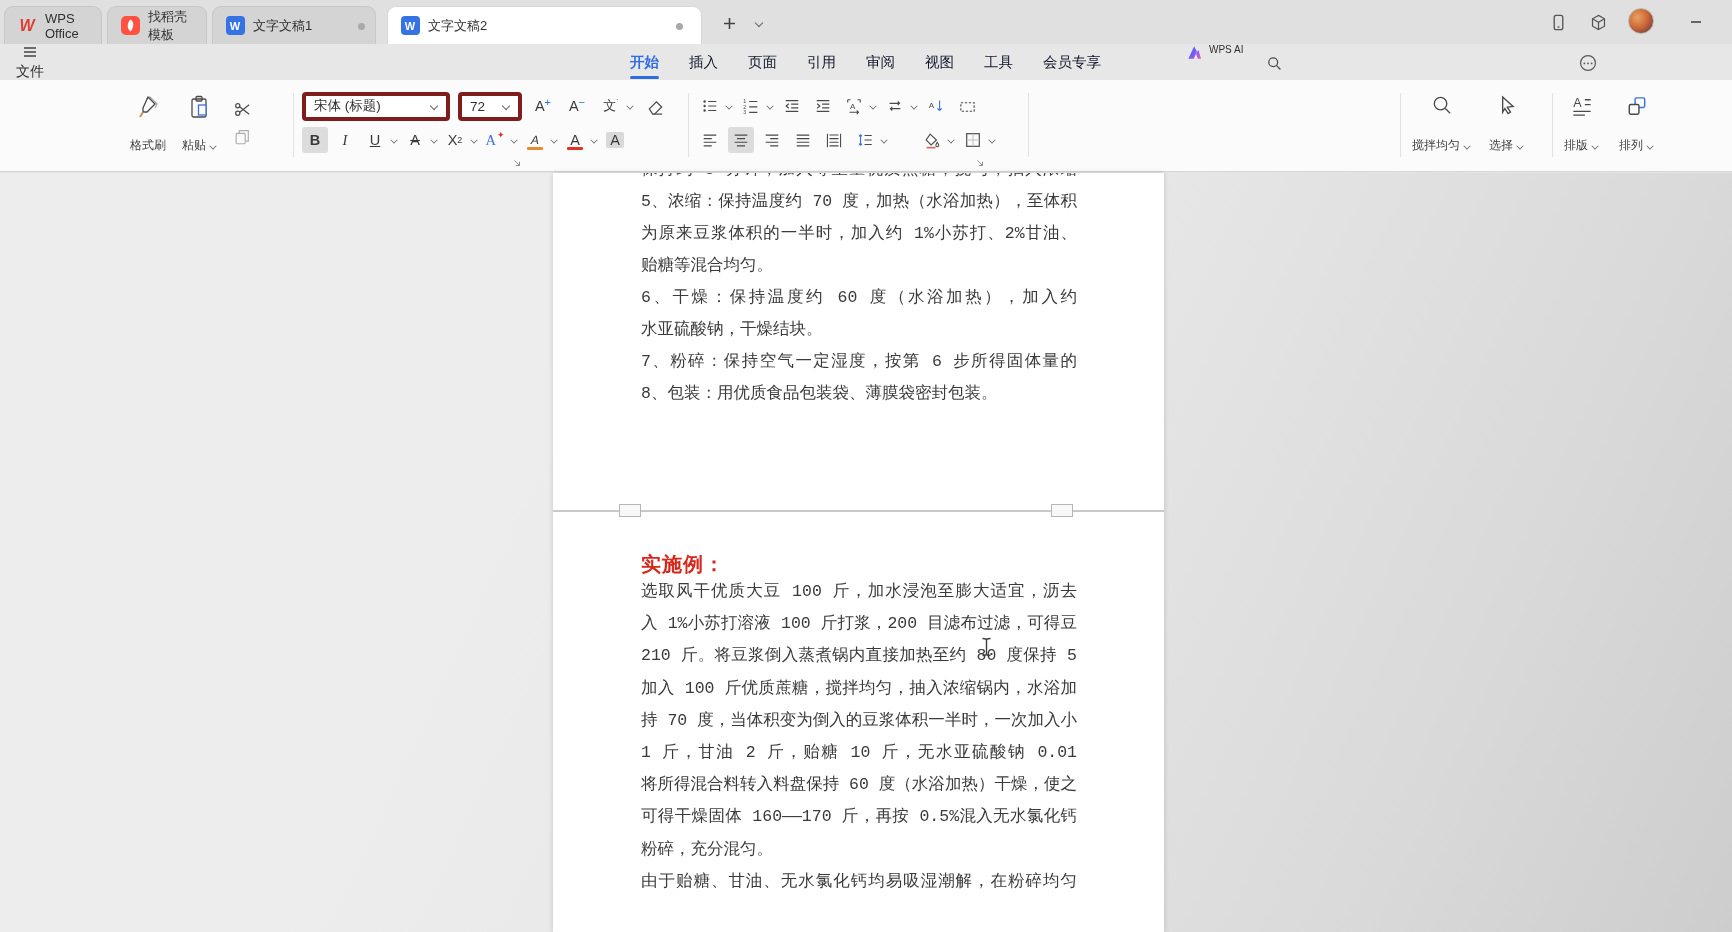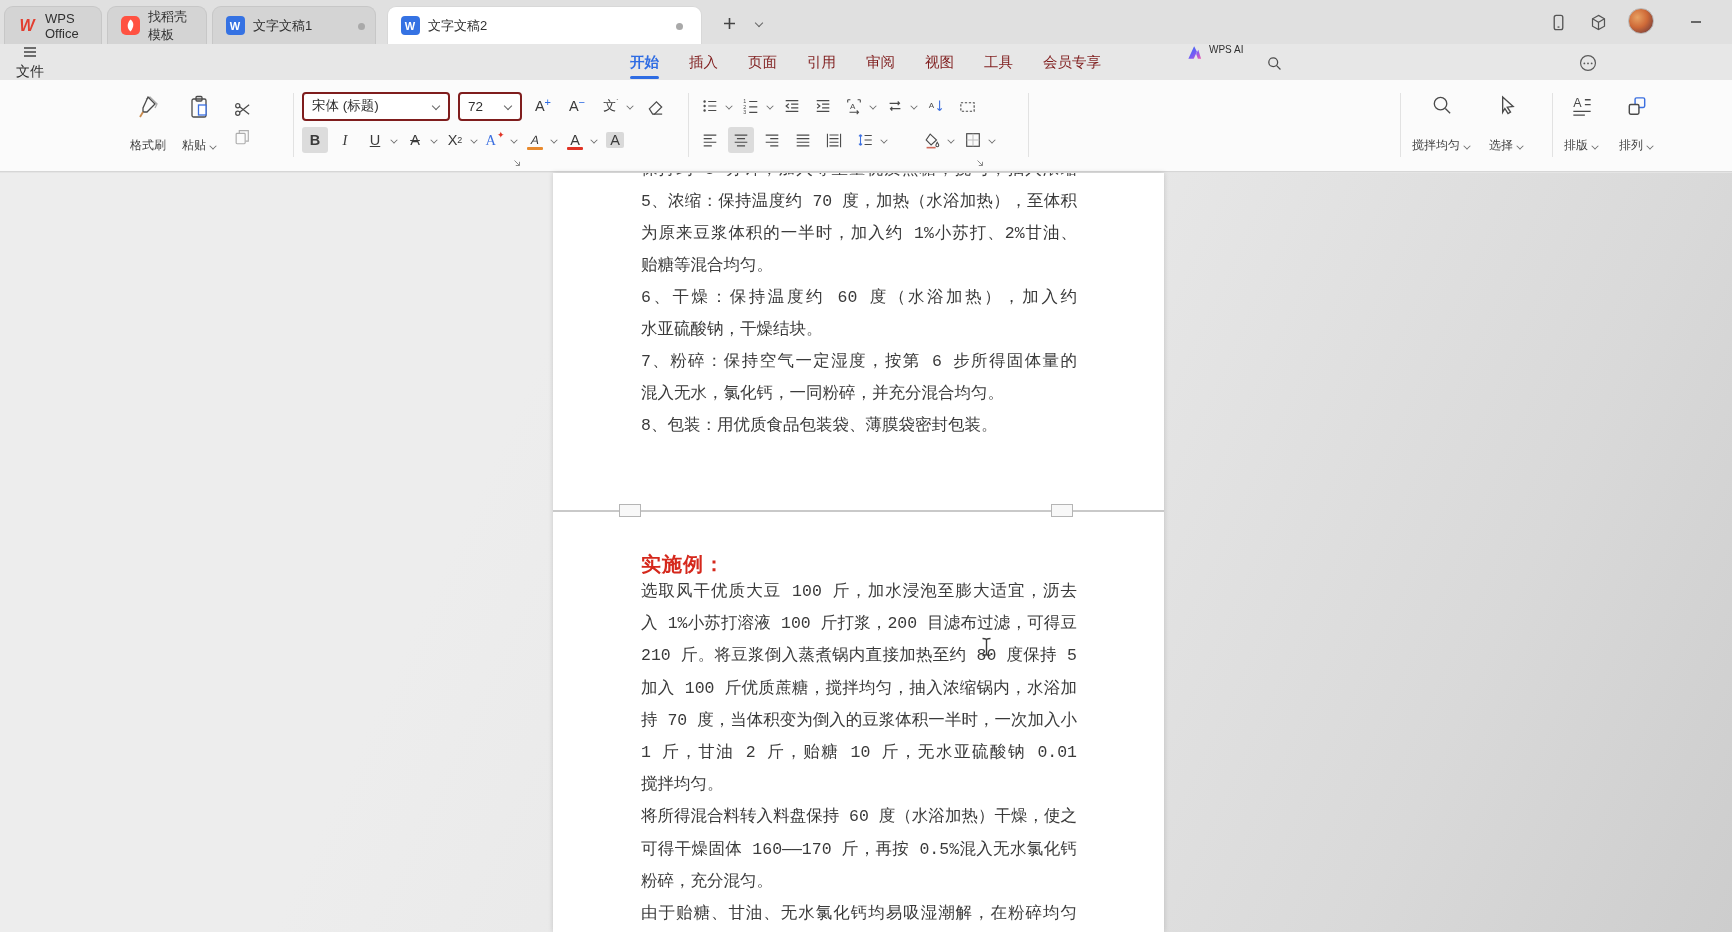--- a/index.html
+++ b/index.html
@@ -20,41 +20,41 @@
   .wbtn { position:absolute; top:10px; width:24px; height:24px; display:flex; align-items:center; justify-content:center; }
   .avatar { position:absolute; top:8px; width:26px; height:26px; border-radius:50%; background:radial-gradient(circle at 35% 35%, #e8a263 0%, #cf6a38 45%, #8f4a3a 75%, #5d6d74 100%); border:1px solid #b9b9b9; }
 
   
   .menubar { position:absolute; left:0; top:44px; width:1732px; height:36px; background:#e7e7e7; }
   .mb-left { position:absolute; left:14px; top:0; height:36px; display:flex; align-items:center; gap:3px;flex-direction:column; }
   .filelbl { font-size:14px; color:#2f2f2f; }
   .qdiv { width:1px; height:20px; background:#cfcfcf; margin:0 5px; }
   .qbtn { width:24px; height:24px; display:flex; align-items:center; justify-content:center; border-radius:4px; }
   .menuitems { position:absolute; left:628px; top:0; height:36px; display:flex; align-items:center; gap:26px; }
-  .mi { font-size:14.5px; color:#7f1d1d; padding:0 2px; height:36px; display:flex; align-items:center; position:relative; }
+  .mi { font-size:14.5px; color:#0f172a; padding:0 2px; height:36px; display:flex; align-items:center; position:relative; }
   .mi.active { color:#2e6ce3; font-weight:bold; }
   .mi.active::after { content:""; position:absolute; left:2px; right:2px; bottom:1px; height:3px; background:#2e6ce3; border-radius:2px; }
   .aiwrap { position:absolute; left:1186px; top:0; height:36px; display:flex; gap:6px; font-size:10px; color:#2f2f2f; }
   .mb-search { position:absolute; left:1262px; top:7px; width:24px; height:24px; display:flex; align-items:center; justify-content:center; }
   .mb-more { position:absolute; left:1576px; top:7px; width:24px; height:24px; display:flex; align-items:center; justify-content:center; }
 
   
   .ribbon { position:absolute; left:0; top:80px; width:1732px; height:92px; background:#fbfbfb; border-bottom:1px solid #d6d6d6; }
   .vdiv { position:absolute; top:13px; width:1px; height:64px; background:#e2e2e2; }
   .bigbtn { display:flex; flex-direction:column; align-items:center; justify-content:space-between; height:66px; padding:4px 4px 2px; font-size:12px; color:#3f3f3f; border-radius:4px; }
   .bigbtn .lblrow { display:flex; align-items:center; gap:3px; }
   .rg1 { position:absolute; left:126px; top:10px; display:flex; gap:8px; }
   .stackcol { display:flex; flex-direction:column; justify-content:space-between; height:66px; padding:6px 0; }
   .sb { width:26px; height:26px; display:flex; align-items:center; justify-content:center; border-radius:3px; font-size:14.5px; color:#3a3a3a; position:relative; }
   .sb.on { background:#dcdcdc; }
   .sbg { display:flex; align-items:center; gap:2px; }
   .row { display:flex; align-items:center; }
   .fontrow1 { position:absolute; left:302px; top:11px; height:30px; gap:8px; }
   .fontrow2 { position:absolute; left:302px; top:46px; height:28px; gap:4px; }
-  .combo { display:flex; align-items:center; justify-content:space-between; background:#fff; border:2px solid #7f1d1d; border-radius:4px; height:29px; padding:0 8px; font-size:13.5px; color:#2f2f2f; }
+  .combo { display:flex; align-items:center; justify-content:space-between; background:#fff; border:4px solid #7f1d1d; border-radius:4px; height:29px; padding:0 8px; font-size:13.5px; color:#2f2f2f; }
   .combo.fname { width:148px; }
   .combo.fsize { width:64px; }
   .redbar { position:absolute; left:5px; right:5px; bottom:3px; height:3.5px; background:#e03325; border-radius:1px; }
   .graybox { background:#d9d9d9; border-radius:2px; padding:0 4px; }
   .pararow1 { position:absolute; left:697px; top:11px; height:30px; gap:5px; }
   .pararow2 { position:absolute; left:697px; top:46px; height:28px; gap:5px; }
   .sup { font-size:9px; vertical-align:super; }
   .gallery { position:absolute; left:1038px; top:9px; width:356px; height:62px; background:#fff; border:1px solid #d2d2d2; border-radius:4px; display:flex; }
   .gcell { width:110px; display:flex; align-items:center; justify-content:center; }
   .gsel { width:102px; height:50px; border:1.5px solid #bfbfbf; border-radius:5px; display:flex; align-items:center; justify-content:center; font-size:15px; color:#222; background:#fff; }
@@ -540,38 +540,36 @@
   <div class="page">
 
     <div class="dtext block1" style="top:-19px;">
       <div class="dline fill">保持约 5 分钟，加入等重量优质焦糖，搅匀，抽入浓缩锅。</div>
       <div class="dline fill">5、浓缩：保持温度约 70 度，加热（水浴加热），至体积变</div>
       <div class="dline fill">为原来豆浆体积的一半时，加入约 1%小苏打、2%甘油、10%</div>
       <div class="dline">贻糖等混合均匀。</div>
       <div class="dline fill">6、干燥：保持温度约 60 度（水浴加热），加入约 0.01%无</div>
       <div class="dline">水亚硫酸钠，干燥结块。</div>
       <div class="dline fill">7、粉碎：保持空气一定湿度，按第 6 步所得固体量的 0.5%</div>
-      <div class="dline">混入无水，氯化钙，一同粉碎，并充分混合均匀。</div>
       <div class="dline">8、包装：用优质食品包装袋、薄膜袋密封包装。</div>
     </div>
 
     <div class="pbreak"></div>
     <div class="handle" style="left:66px;"></div>
     <div class="handle" style="left:498px;"></div>
 
     <div class="dheading" style="color:#d5281c;">实施例：</div>
 
     <div class="dtext block2" style="top:403px;">
       <div class="dline fill">选取风干优质大豆 100 斤，加水浸泡至膨大适宜，沥去水，加</div>
       <div class="dline fill">入 1%小苏打溶液 100 斤打浆，200 目滤布过滤，可得豆浆约</div>
       <div class="dline fill">210 斤。将豆浆倒入蒸煮锅内直接加热至约 80 度保持 5 分钟，</div>
       <div class="dline fill">加入 100 斤优质蔗糖，搅拌均匀，抽入浓缩锅内，水浴加热保</div>
       <div class="dline fill">持 70 度，当体积变为倒入的豆浆体积一半时，一次加入小苏打</div>
       <div class="dline fill">1 斤，甘油 2 斤，贻糖 10 斤，无水亚硫酸钠 0.01 斤，充分</div>
-      <div class="dline">搅拌均匀。</div>
       <div class="dline fill">将所得混合料转入料盘保持 60 度（水浴加热）干燥，使之结块，</div>
       <div class="dline fill">可得干燥固体 160——170 斤，再按 0.5%混入无水氯化钙一同</div>
       <div class="dline">粉碎，充分混匀。</div>
       <div class="dline fill">由于贻糖、甘油、无水氯化钙均易吸湿潮解，在粉碎均匀后，必</div>
     </div>
   </div>
 
   <svg class="ibeam" style="left:980px;" width="13" height="20" viewBox="0 0 13 20">
     <path d="M2.5 1.5c2.5 0 4 .9 4 .9s1.5-.9 4-.9M6.5 2.4v15.2M2.5 18.5c2.5 0 4-.9 4-.9s1.5.9 4 .9" fill="none" stroke="#3c3c3c" stroke-width="1.4"></path>
   </svg>

